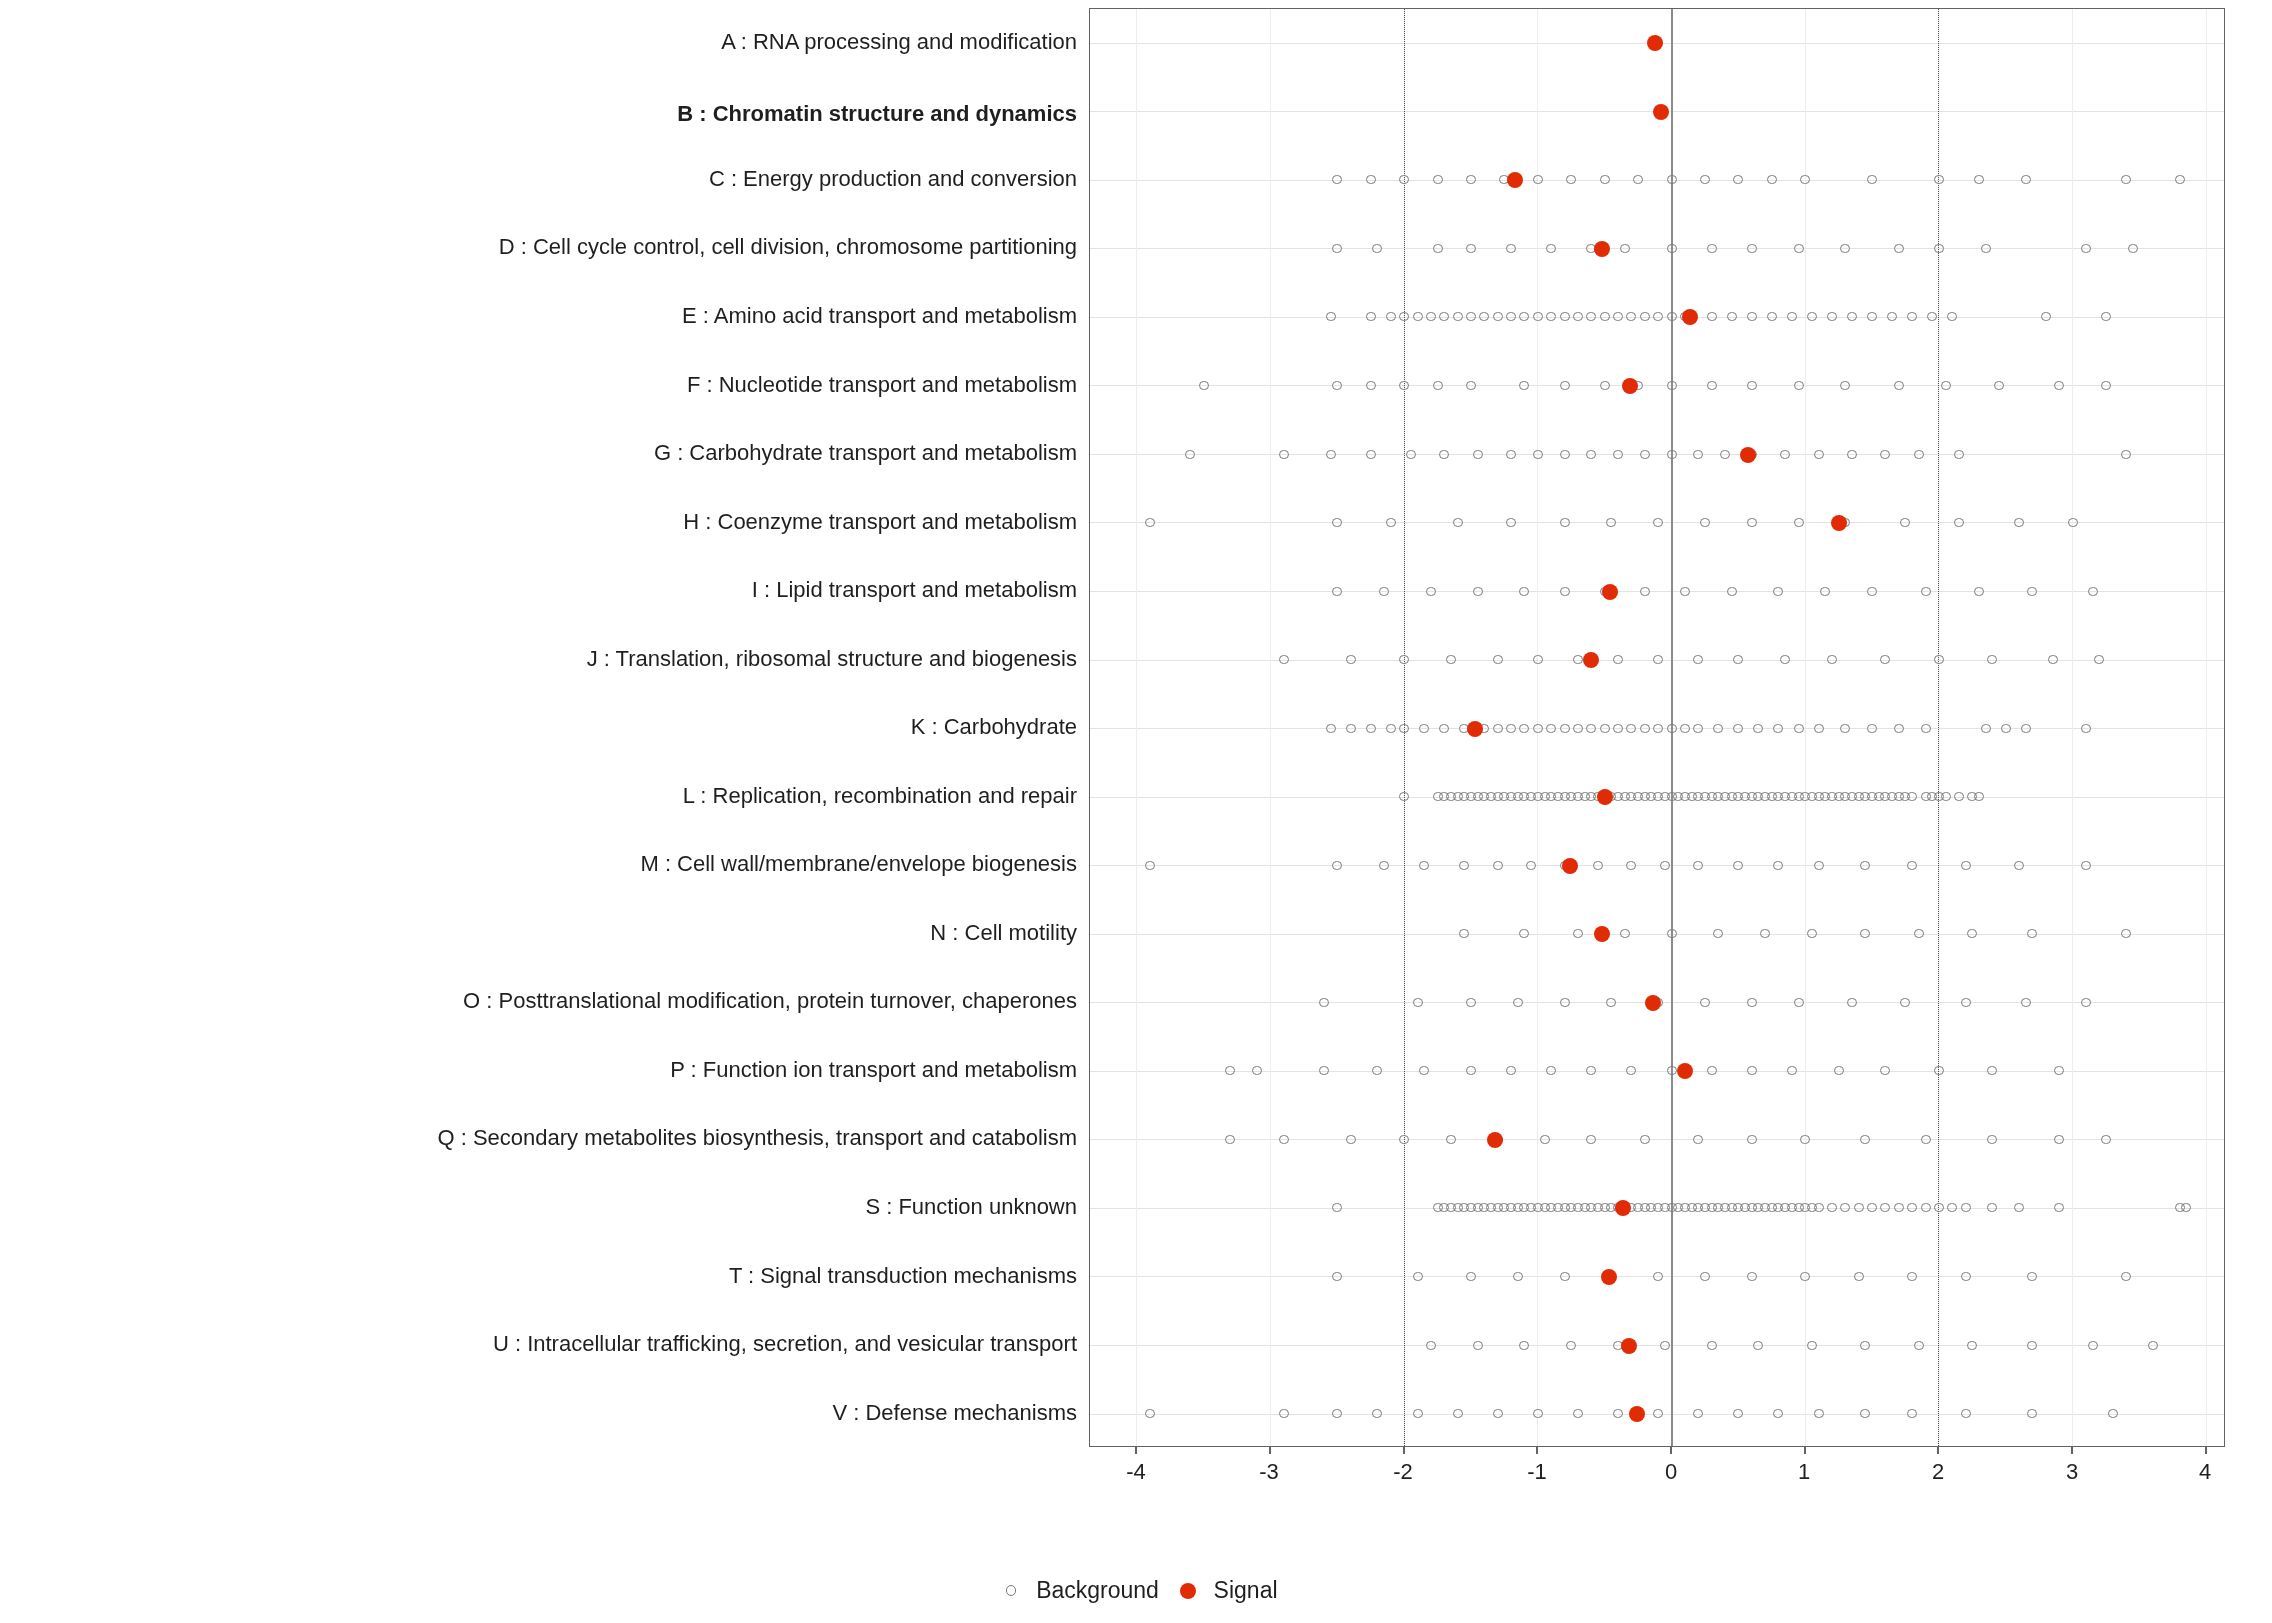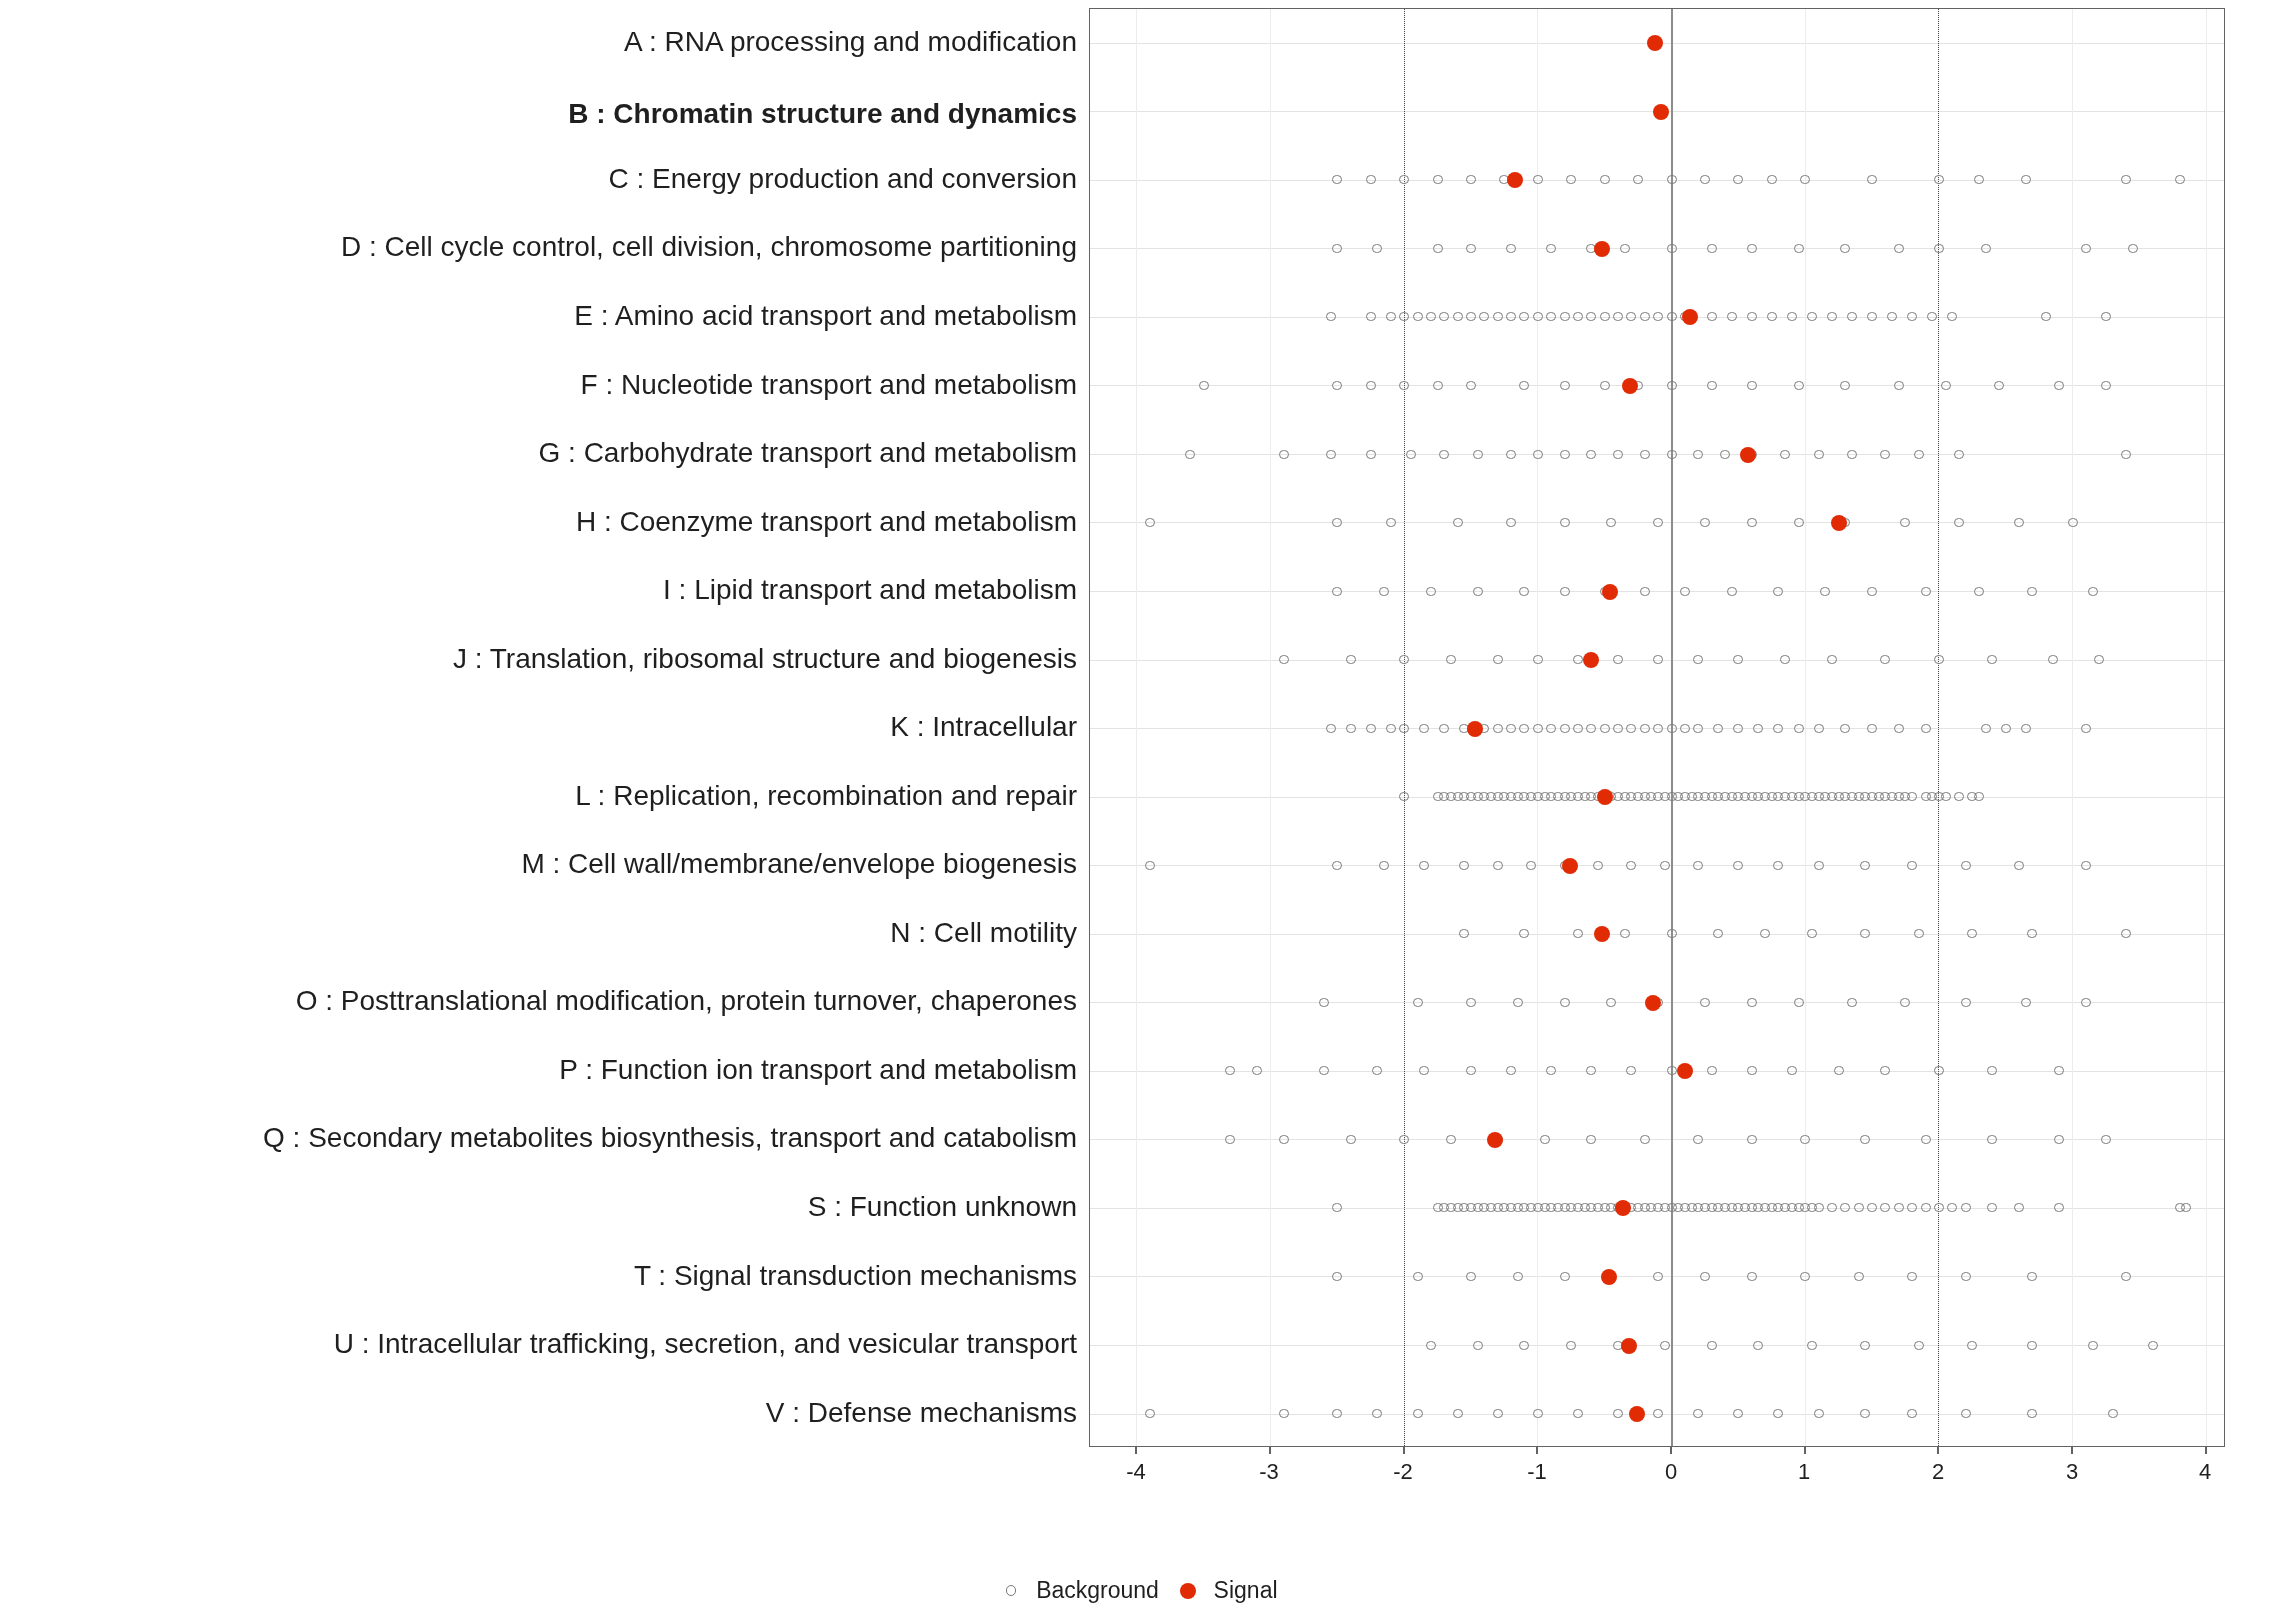--- a/index.html
+++ b/index.html
@@ -26,21 +26,21 @@
     left: 0;
     top: 0;
     width: 1082px;
     height: 1450px;
   }
   .cat-label {
     position: absolute;
     right: 0;
     text-align: right;
     white-space: nowrap;
-    font-size: 28px;
+    font-size: 22px;
     color: #1f1f1f;
     transform: translateY(-50%);
     line-height: 1;
   }
 
   
   #panel {
     position: absolute;
     background: #ffffff;
     border: 1.6px solid #636363;
@@ -163,21 +163,21 @@
       <div class="cat-label" style="top: 42px;">A : RNA processing and modification</div>
       <div class="cat-label" style="top: 114px; font-weight: bold;">B : Chromatin structure and dynamics</div>
       <div class="cat-label" style="top: 179px;">C : Energy production and conversion</div>
       <div class="cat-label" style="top: 247px;">D : Cell cycle control, cell division, chromosome partitioning</div>
       <div class="cat-label" style="top: 316px;">E : Amino acid transport and metabolism</div>
       <div class="cat-label" style="top: 385px;">F : Nucleotide transport and metabolism</div>
       <div class="cat-label" style="top: 453px;">G : Carbohydrate transport and metabolism</div>
       <div class="cat-label" style="top: 522px;">H : Coenzyme transport and metabolism</div>
       <div class="cat-label" style="top: 590px;">I : Lipid transport and metabolism</div>
       <div class="cat-label" style="top: 659px;">J : Translation, ribosomal structure and biogenesis</div>
-      <div class="cat-label" style="top: 727px;">K : Intracellular</div>
+      <div class="cat-label" style="top: 727px;">K : Carbohydrate</div>
       <div class="cat-label" style="top: 796px;">L : Replication, recombination and repair</div>
       <div class="cat-label" style="top: 864px;">M : Cell wall/membrane/envelope biogenesis</div>
       <div class="cat-label" style="top: 933px;">N : Cell motility</div>
       <div class="cat-label" style="top: 1001px;">O : Posttranslational modification, protein turnover, chaperones</div>
       <div class="cat-label" style="top: 1070px;">P : Function ion transport and metabolism</div>
       <div class="cat-label" style="top: 1138px;">Q : Secondary metabolites biosynthesis, transport and catabolism</div>
       <div class="cat-label" style="top: 1207px;">S : Function unknown</div>
       <div class="cat-label" style="top: 1276px;">T : Signal transduction mechanisms</div>
       <div class="cat-label" style="top: 1344px;">U : Intracellular trafficking, secretion, and vesicular transport</div>
       <div class="cat-label" style="top: 1413px;">V : Defense mechanisms</div>

